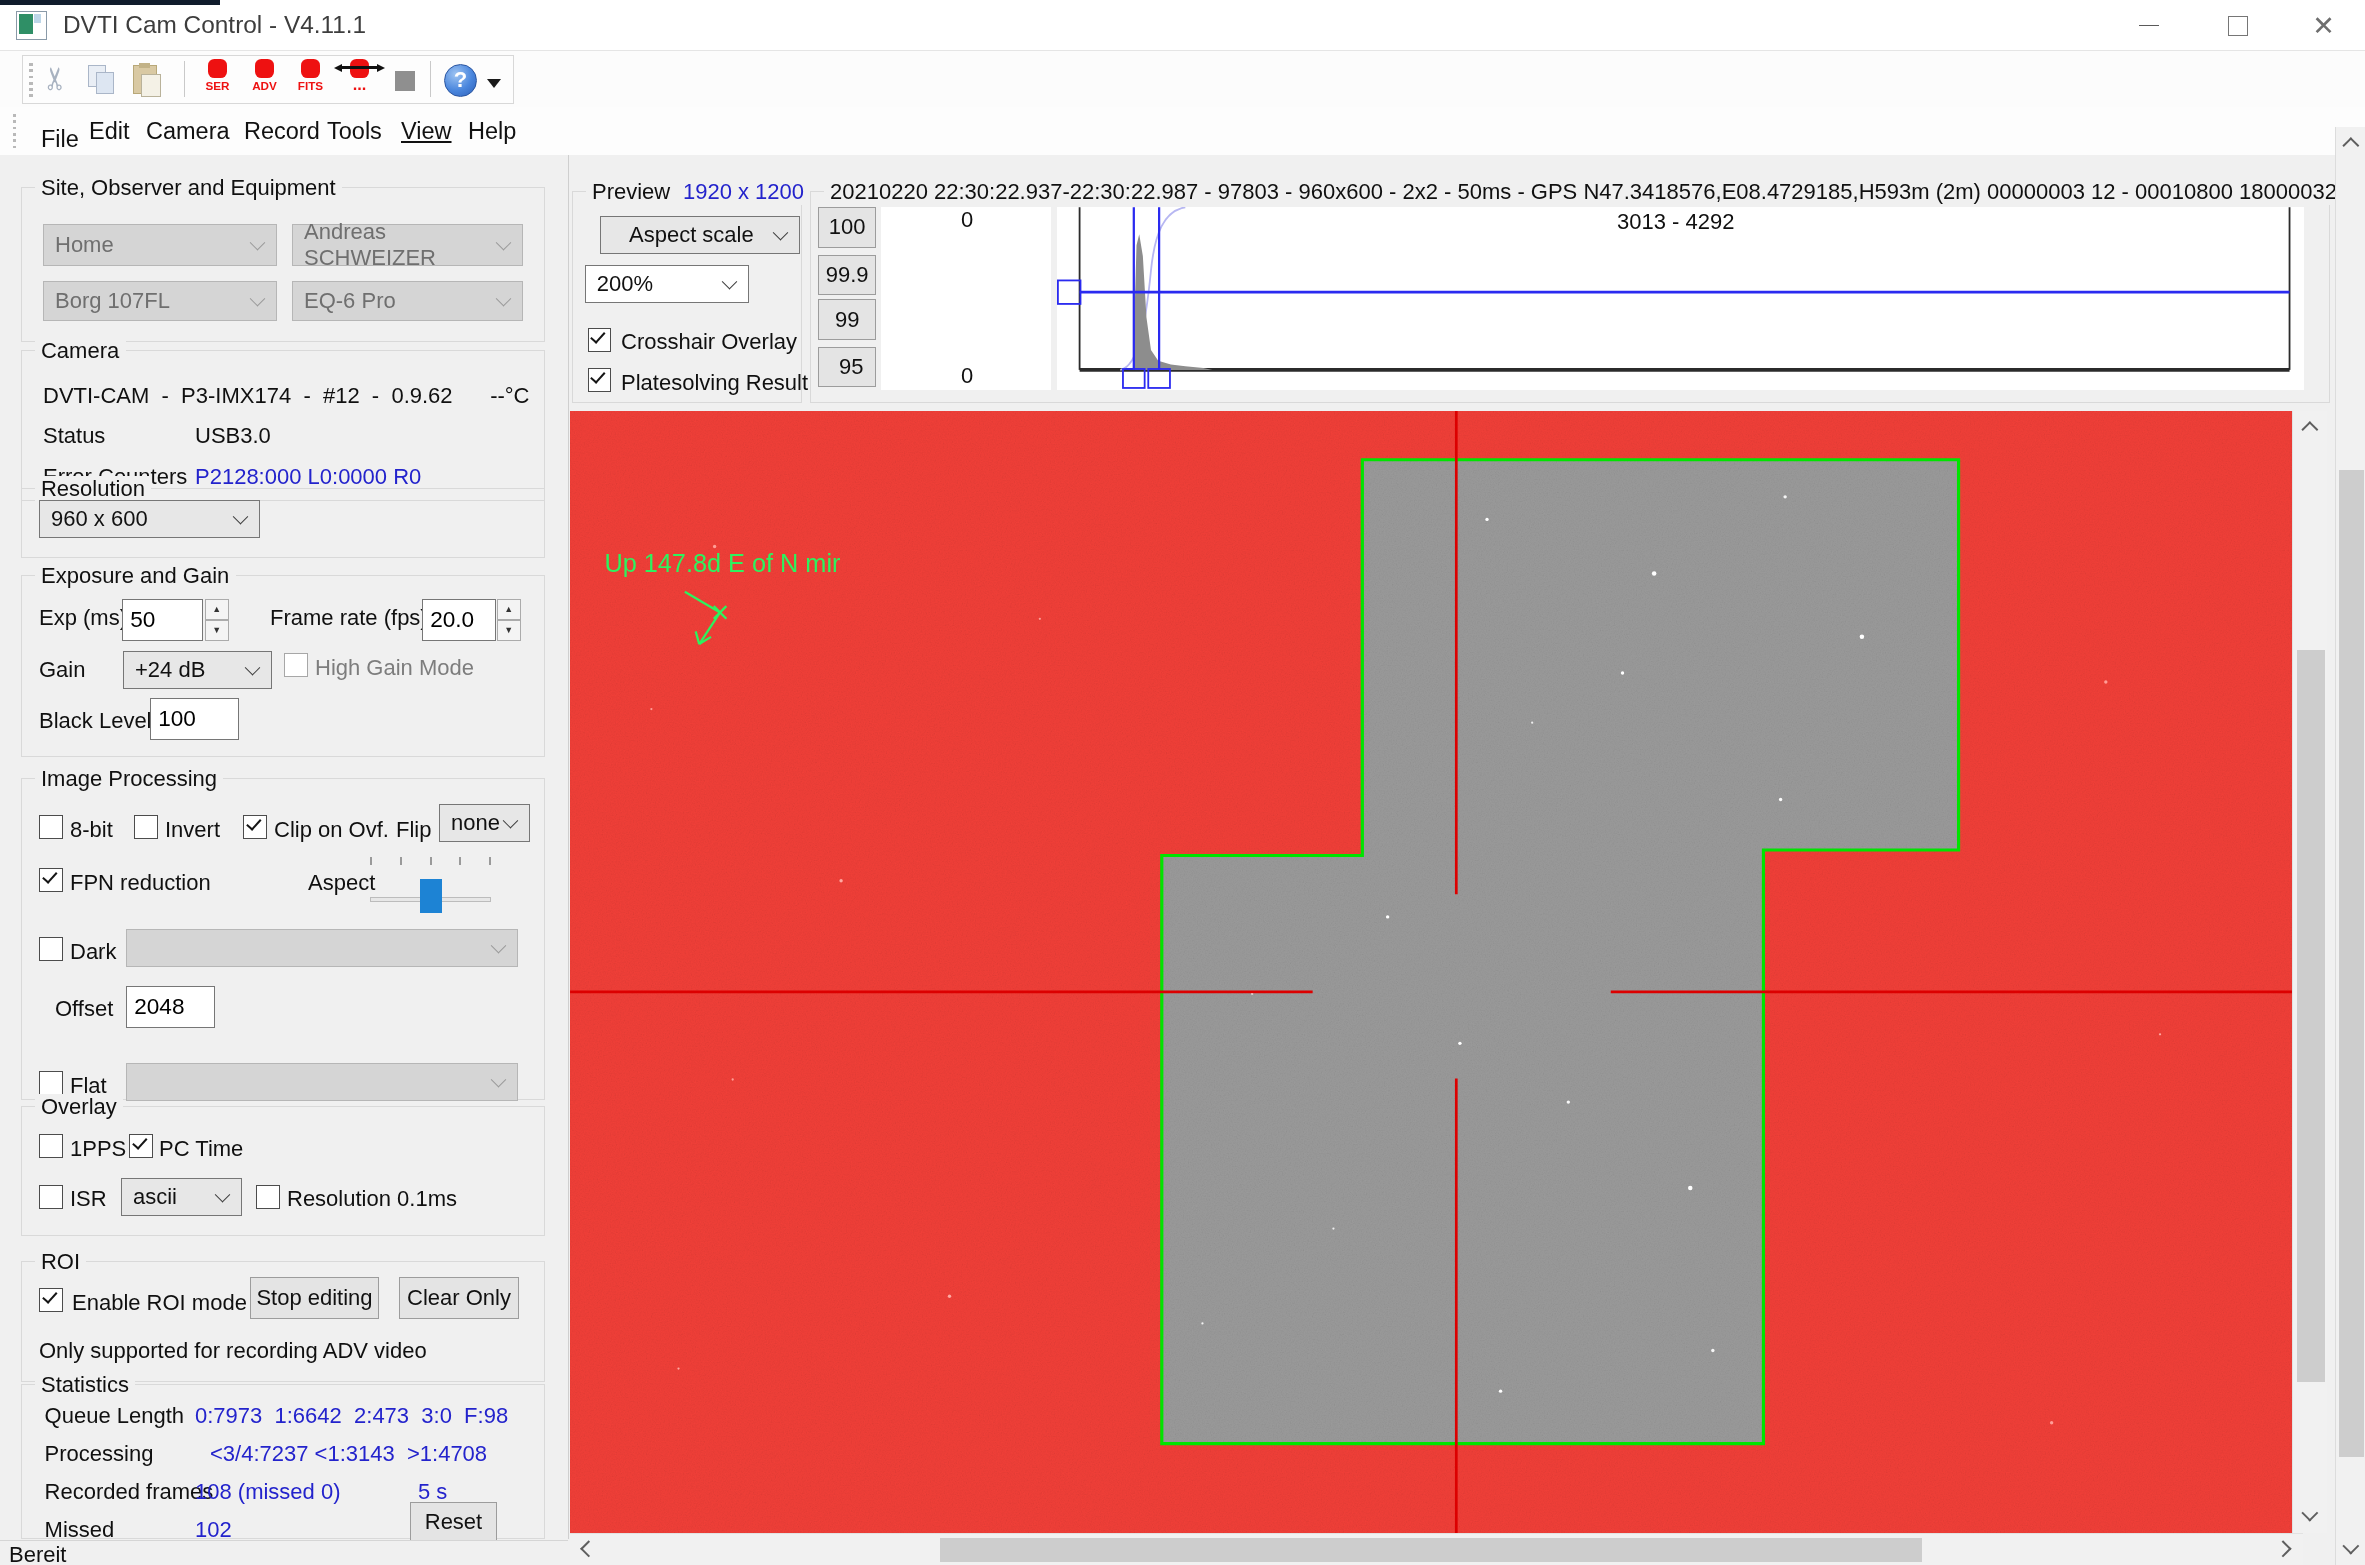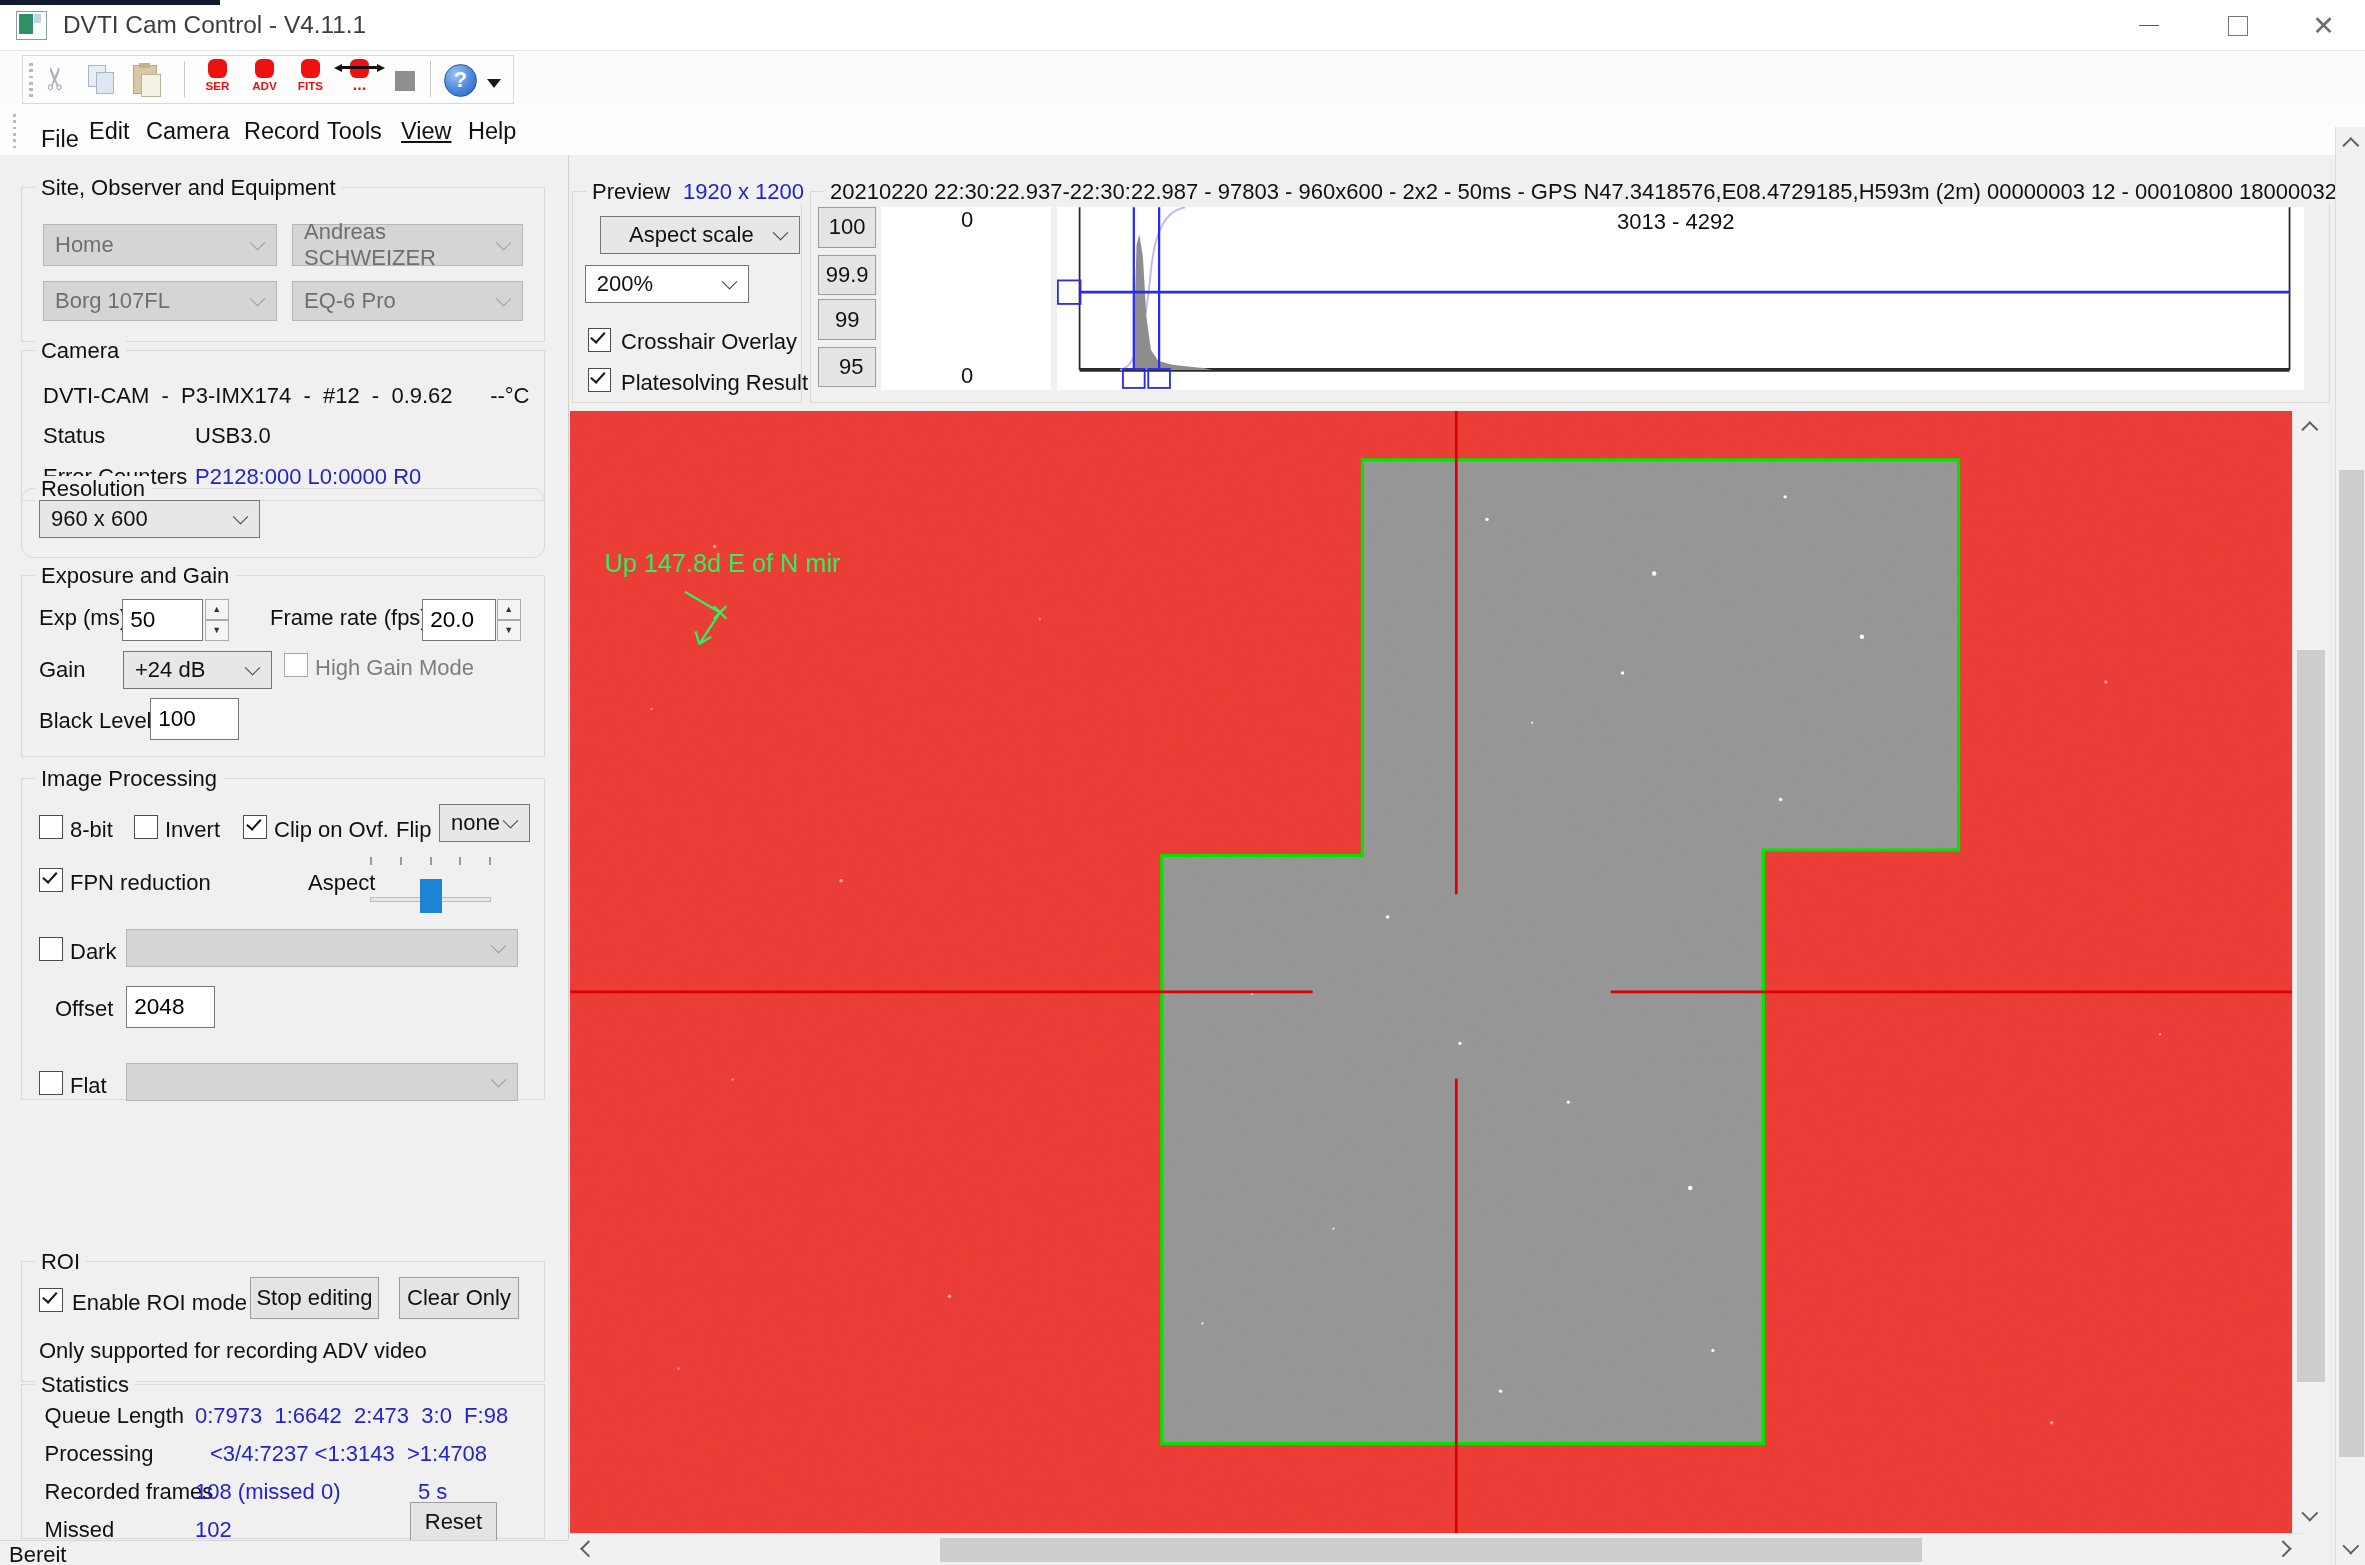--- a/index.html
+++ b/index.html
@@ -166,21 +166,21 @@
     <div class="group" style="left:21px;top:195px;width:524px;height:151px;">
       <span class="gtitle">Camera</span>
       <span class="lbl pre" style="left:21px;top:33px;">DVTI-CAM  -  P3-IMX174  -  #12  -  0.9.62</span>
       <span class="lbl" style="right:14.5px;top:33px;">--°C</span>
       <span class="lbl" style="left:21px;top:73px;">Status</span>
       <span class="lbl" style="left:173px;top:73px;">USB3.0</span>
       <span class="lbl" style="left:21px;top:114px;">Error Counters</span>
       <span class="lbl blue" style="left:173px;top:114px;">P2128:000 L0:0000 R0</span>
     </div>
 
-    <div class="group" style="left:21px;top:333px;width:524px;height:70px;border-radius:12px;">
+    <div class="group" style="left:21px;top:333px;width:524px;height:70px;">
       <span class="gtitle">Resolution</span>
       <div class="combo" style="left:17px;top:11px;width:221px;height:38px;">
           <span>960 x 600</span>
           <span class="chev"></span>
         </div>
     </div>
 
     <div class="group" style="left:21px;top:420px;width:524px;height:182px;">
       <span class="gtitle">Exposure and Gain</span>
       <span class="lbl" style="left:17px;top:30px;">Exp (ms)</span>
@@ -248,20 +248,35 @@
           <span>2048</span>
         </div>
 
       <span class="cb" style="left:17px;top:292px;"></span>
       <span class="lbl" style="left:48px;top:295px;">Flat</span>
       <div class="combo disabled" style="left:104px;top:284px;width:392px;height:38px;">
           <span class="chev"></span>
         </div>
     </div>
 
+    <div class="group" style="left:21px;top:951px;width:524px;height:130px;">
+      <span class="gtitle">Overlay</span>
+      <span class="cb" style="left:17px;top:27px;"></span>
+      <span class="lbl" style="left:48px;top:30px;">1PPS</span>
+      <span class="cb checked" style="left:107px;top:27px;"></span>
+      <span class="lbl" style="left:137px;top:30px;">PC Time</span>
+      <span class="cb" style="left:17px;top:78px;"></span>
+      <span class="lbl" style="left:48px;top:80px;">ISR</span>
+      <div class="combo" style="left:99px;top:71px;width:121px;height:38px;">
+          <span>ascii</span>
+          <span class="chev"></span>
+        </div>
+      <span class="cb" style="left:234px;top:78px;"></span>
+      <span class="lbl" style="left:265px;top:80px;">Resolution 0.1ms</span>
+    </div>
 
     <div class="group" style="left:21px;top:1106px;width:524px;height:121px;">
       <span class="gtitle">ROI</span>
       <span class="cb checked" style="left:17px;top:26px;"></span>
       <span class="lbl" style="left:50px;top:29px;">Enable ROI mode</span>
       <div class="btn" style="left:228px;top:15.4px;width:129px;height:42px;">Stop editing</div>
       <div class="btn" style="left:377px;top:15.4px;width:120px;height:42px;">Clear Only</div>
       <span class="lbl" style="left:17px;top:77px;">Only supported for recording ADV video</span>
     </div>
 

